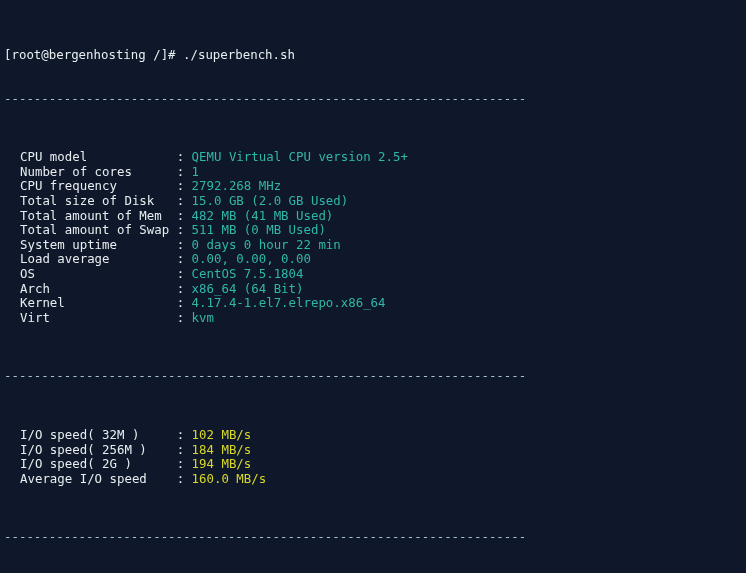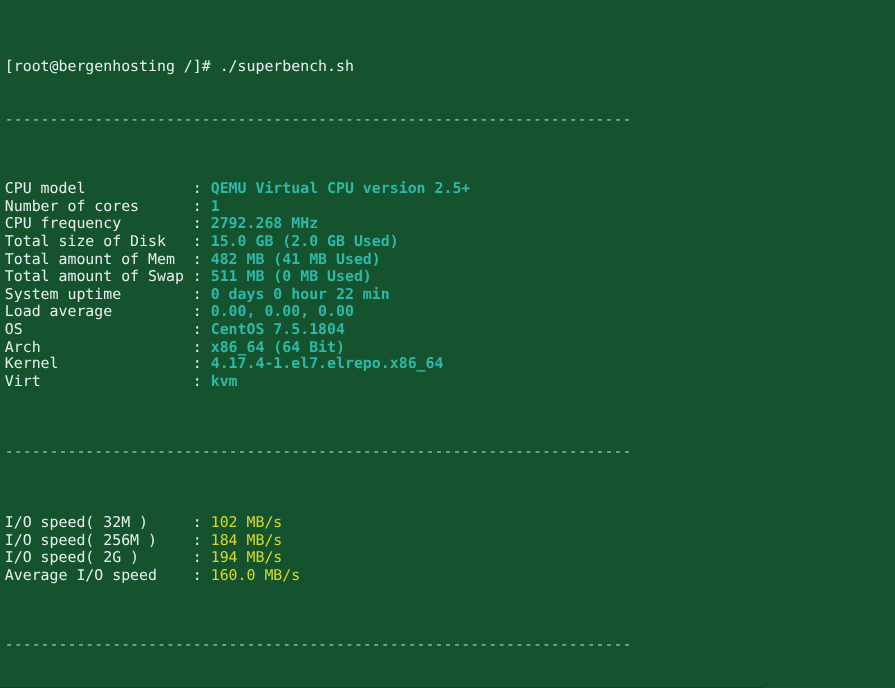--- a/index.html
+++ b/index.html
@@ -5,38 +5,38 @@
 <style>
   html, body {
     margin: 0;
     padding: 0;
     background: #07343d;
   }
   #terminal {
     position: relative;
     width: 746px;
     height: 573px;
-    background: #14532d;
+    background: #0f172a;
     font-family: "DejaVu Sans Mono", "Liberation Mono", monospace;
     font-size: 12.4px;
     line-height: 14.62px;
     color: #e8eef0;
     overflow: hidden;
     box-sizing: border-box;
     padding: 4px 0 0 4px;
     white-space: pre;
     letter-spacing: 0px;
   }
   .line {
     height: 14.62px;
     white-space: pre;
   }
   .sep { color: #a8c4c8; }
-  .label { color: #e8eef0; }
-  .val-cyan { color: #2fb8a8; font-weight: bold; }
+  .label { color: #e8eef0; margin-left: 16px; }
+  .val-cyan { color: #2fb8a8; }
   .val-yellow { color: #d8d82a; margin-top: 32px; }
   .prompt { color: #e8eef0; }
 </style>
 </head>
 <body>
 
 <div id="terminal">
 
   <div class="line prompt">[root@bergenhosting /]# ./superbench.sh</div>
   <div class="line sep">----------------------------------------------------------------------</div>

